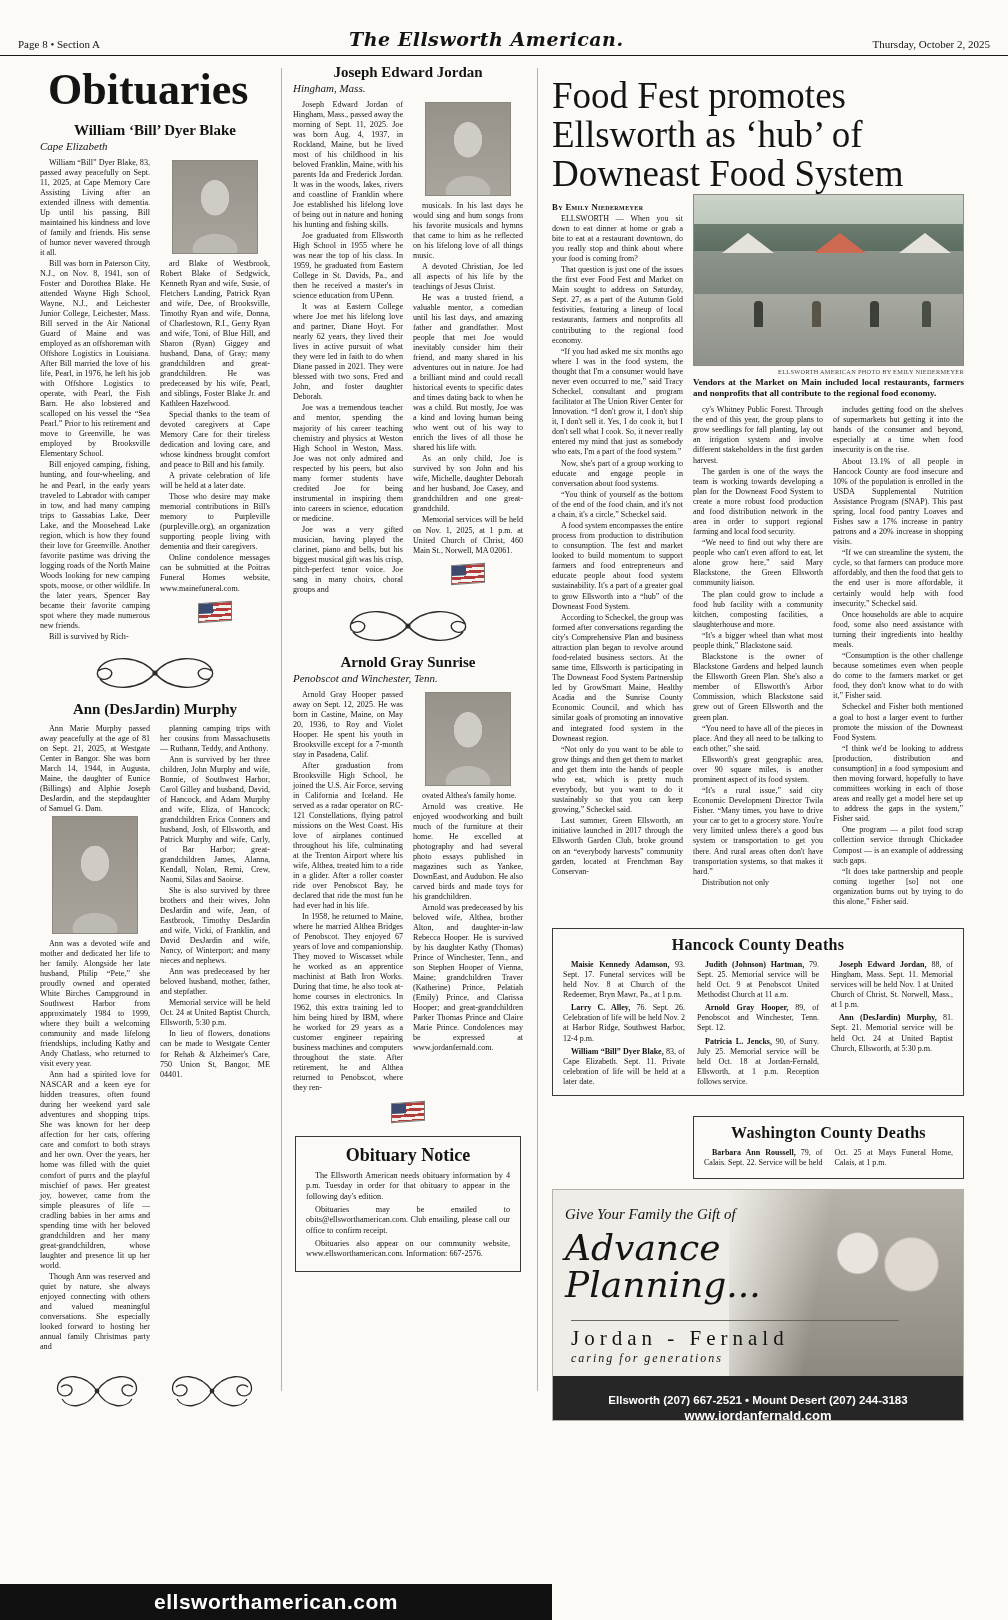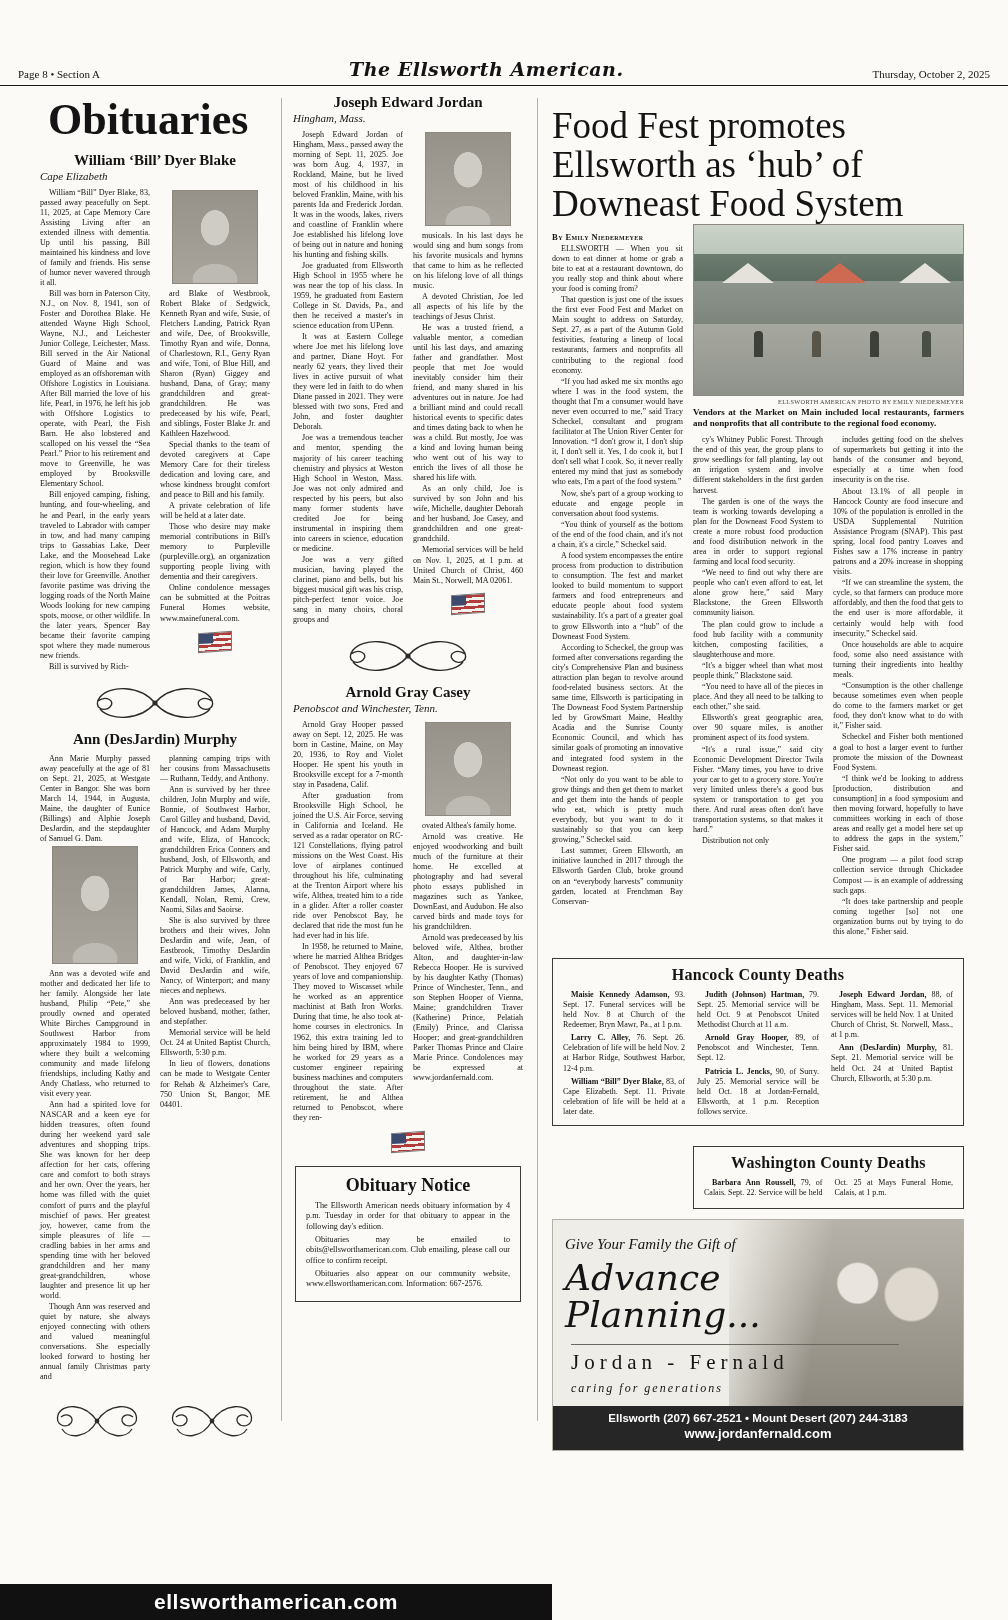--- a/index.html
+++ b/index.html
@@ -1,21 +1,21 @@
 <!DOCTYPE html>
 <html lang="en"><head>
 <meta charset="utf-8">
 <style>
   * { margin:0; padding:0; box-sizing:border-box; }
   html,body { background:#e9e7e2; }
   body { font-family:"Liberation Serif", serif; color:#141414; }
   .page { position:relative; width:1008px; height:1620px; margin:0 auto; background:#fbfaf6; overflow:hidden; }
 
   
-  .top-header { display:flex; justify-content:space-between; align-items:flex-end; padding:36px 18px 3px 18px;margin-top:22px; }
+  .top-header { display:flex; justify-content:space-between; align-items:flex-end; padding:28px 18px 3px 18px; }
   .hdr-side { font-size:11px; }
   .masthead { font-size:19px; font-weight:bold; font-style:italic; letter-spacing:.5px; font-family:"DejaVu Serif", serif; }
   .header-rule { height:1px; background:#1a1a1a; margin:2px 0 0 0; }
 
   
   .content { display:flex; align-items:stretch; padding:8px 0 0 40px; }
   .sec-left { width:230px; flex:0 0 230px; }
   .sec-mid { width:230px; flex:0 0 230px; }
   .sec-right { width:412px; flex:0 0 412px; }
   .vrule { width:1px; background:#b5b2aa; }
@@ -82,23 +82,23 @@
     background:
       radial-gradient(circle at 55% 34%, #e9e5de 0 11%, rgba(0,0,0,0) 12%),
       radial-gradient(circle at 78% 40%, #ded8cf 0 12%, rgba(0,0,0,0) 13%),
       linear-gradient(100deg, #efede7 0%, rgba(239,237,231,0) 40%),
       linear-gradient(#b7b2a9, #8e897f); }
   .ad-text { position:absolute; left:0; top:0; bottom:44px; width:60%; padding:16px 8px 8px 12px; }
   .ad-gift { font-size:15px; font-style:italic; }
   .ad-script { font-size:36px; font-style:italic; font-family:"DejaVu Serif", serif; line-height:1.05; margin-top:6px; }
   .ad-brand-row { position:absolute; left:18px; bottom:54px; width:80%; }
   .ad-brand { font-size:21px; letter-spacing:5px; border-top:1px solid #6a675f; padding-top:5px; }
-  .ad-tagline { font-size:12px; font-style:italic; letter-spacing:2px; margin-top:6px; }
+  .ad-tagline { font-size:12px; font-style:italic; letter-spacing:2px; margin-top:0; }
   .ad-strip { position:absolute; left:0; right:0; bottom:0; height:44px; background:#262626; color:#fff; text-align:center; padding-top:6px; }
-  .ad-phone { font-size:11.5px; font-weight:bold; font-family:"Liberation Sans", sans-serif; }
+  .ad-phone { font-size:11.5px; font-weight:bold; font-family:"Liberation Sans", sans-serif;margin-top:12px; }
   .ad-site { font-size:13px; font-weight:bold; font-family:"Liberation Sans", sans-serif; margin-top:2px; }
 
   
   .footer-banner { position:absolute; left:0; bottom:0; width:552px; height:36px; background:#111;
     display:flex; align-items:center; justify-content:center; }
   .footer-banner span { color:#fff; font-weight:bold; font-size:21px; font-family:"Liberation Sans", sans-serif; letter-spacing:.5px; }
 </style>
 </head>
 <body>
 
@@ -241,21 +241,21 @@
             <path d="M85 20 C 70 2, 40 2, 30 14 C 22 24, 34 30, 40 24 C 46 18, 36 12, 28 18"></path>
             <path d="M85 20 C 100 2, 130 2, 140 14 C 148 24, 136 30, 130 24 C 124 18, 134 12, 142 18"></path>
             <path d="M85 20 C 70 38, 40 38, 30 26"></path>
             <path d="M85 20 C 100 38, 130 38, 140 26"></path>
           </g>
           <circle cx="85" cy="20" r="2.6" fill="#2b2b2b"></circle>
         </svg>
       </div>
 
       <article>
-        <h2 class="obit-name">Arnold Gray Casey</h2>
+        <h2 class="obit-name">Arnold Gray Sunrise</h2>
         <div class="obit-place">Penobscot and Winchester, Tenn.</div>
         <div class="obit-body">
           <div class="obit-col">
               <p class="para">Arnold Gray Hooper passed away on Sept. 12, 2025. He was born in Castine, Maine, on May 20, 1936, to Roy and Violet Hooper. He spent his youth in Brooksville except for a 7-month stay in Pasadena, Calif.</p>
               <p class="para">After graduation from Brooksville High School, he joined the U.S. Air Force, serving in California and Iceland. He served as a radar operator on RC-121 Constellations, flying patrol missions on the West Coast. His love of airplanes continued throughout his life, culminating at the Trenton Airport where his wife, Althea, treated him to a ride in a glider. After a roller coaster ride over Penobscot Bay, he declared that ride the most fun he had ever had in his life.</p>
               <p class="para">In 1958, he returned to Maine, where he married Althea Bridges of Penobscot. They enjoyed 67 years of love and companionship. They moved to Wiscasset while he worked as an apprentice machinist at Bath Iron Works. During that time, he also took at-home courses in electronics. In 1962, this extra training led to him being hired by IBM, where he worked for 29 years as a customer engineer repairing business machines and computers throughout the state. After retirement, he and Althea returned to Penobscot, where they ren-</p>
             </div>
           <div class="obit-col">
             <div class="portrait"></div>
             <div>
@@ -315,20 +315,21 @@
           </div>
           <div class="photo-credit">Ellsworth American photo by Emily Niedermeyer</div>
           <div class="photo-caption">Vendors at the Market on Main included local restaurants, farmers and nonprofits that all contribute to the regional food economy.</div>
           <div class="two-cols">
             <div class="art-text">
                 <p class="para">cy's Whitney Public Forest. Through the end of this year, the group plans to grow seedlings for fall planting, lay out an irrigation system and involve different stakeholders in the first garden harvest.</p>
                 <p class="para">The garden is one of the ways the team is working towards developing a plan for the Downeast Food System to create a more robust food production and food distribution network in the area in order to support regional farming and local food security.</p>
                 <p class="para">“We need to find out why there are people who can't even afford to eat, let alone grow here,” said Mary Blackstone, the Green Ellsworth community liaison.</p>
                 <p class="para">The plan could grow to include a food hub facility with a community kitchen, composting facilities, a slaughterhouse and more.</p>
                 <p class="para">“It's a bigger wheel than what most people think,” Blackstone said.</p>
+                <p class="para">Blackstone is the owner of Blackstone Gardens and helped launch the Ellsworth Green Plan. She's also a member of Ellsworth's Arbor Commission, which Blackstone said grew out of Green Ellsworth and the green plan.</p>
                 <p class="para">“You need to have all of the pieces in place. And they all need to be talking to each other,” she said.</p>
                 <p class="para">Ellsworth's great geographic area, over 90 square miles, is another prominent aspect of its food system.</p>
                 <p class="para">“It's a rural issue,” said city Economic Development Director Twila Fisher. “Many times, you have to drive your car to get to a grocery store. You're very limited unless there's a good bus system or transportation to get you there. And rural areas often don't have transportation systems, so that makes it hard.”</p>
                 <p class="para">Distribution not only</p>
               </div>
             <div class="art-text">
                 <p class="para">includes getting food on the shelves of supermarkets but getting it into the hands of the consumer and beyond, especially at a time when food insecurity is on the rise.</p>
                 <p class="para">About 13.1% of all people in Hancock County are food insecure and 10% of the population is enrolled in the USDA Supplemental Nutrition Assistance Program (SNAP). This past spring, local food pantry Loaves and Fishes saw a 17% increase in pantry patrons and a 20% increase in shopping visits.</p>
                 <p class="para">“If we can streamline the system, the cycle, so that farmers can produce more affordably, and then the food that gets to the end user is more affordable, it certainly would help with food insecurity,” Scheckel said.</p>
                 <p class="para">Once households are able to acquire food, some also need assistance with turning their ingredients into healthy meals.</p>

